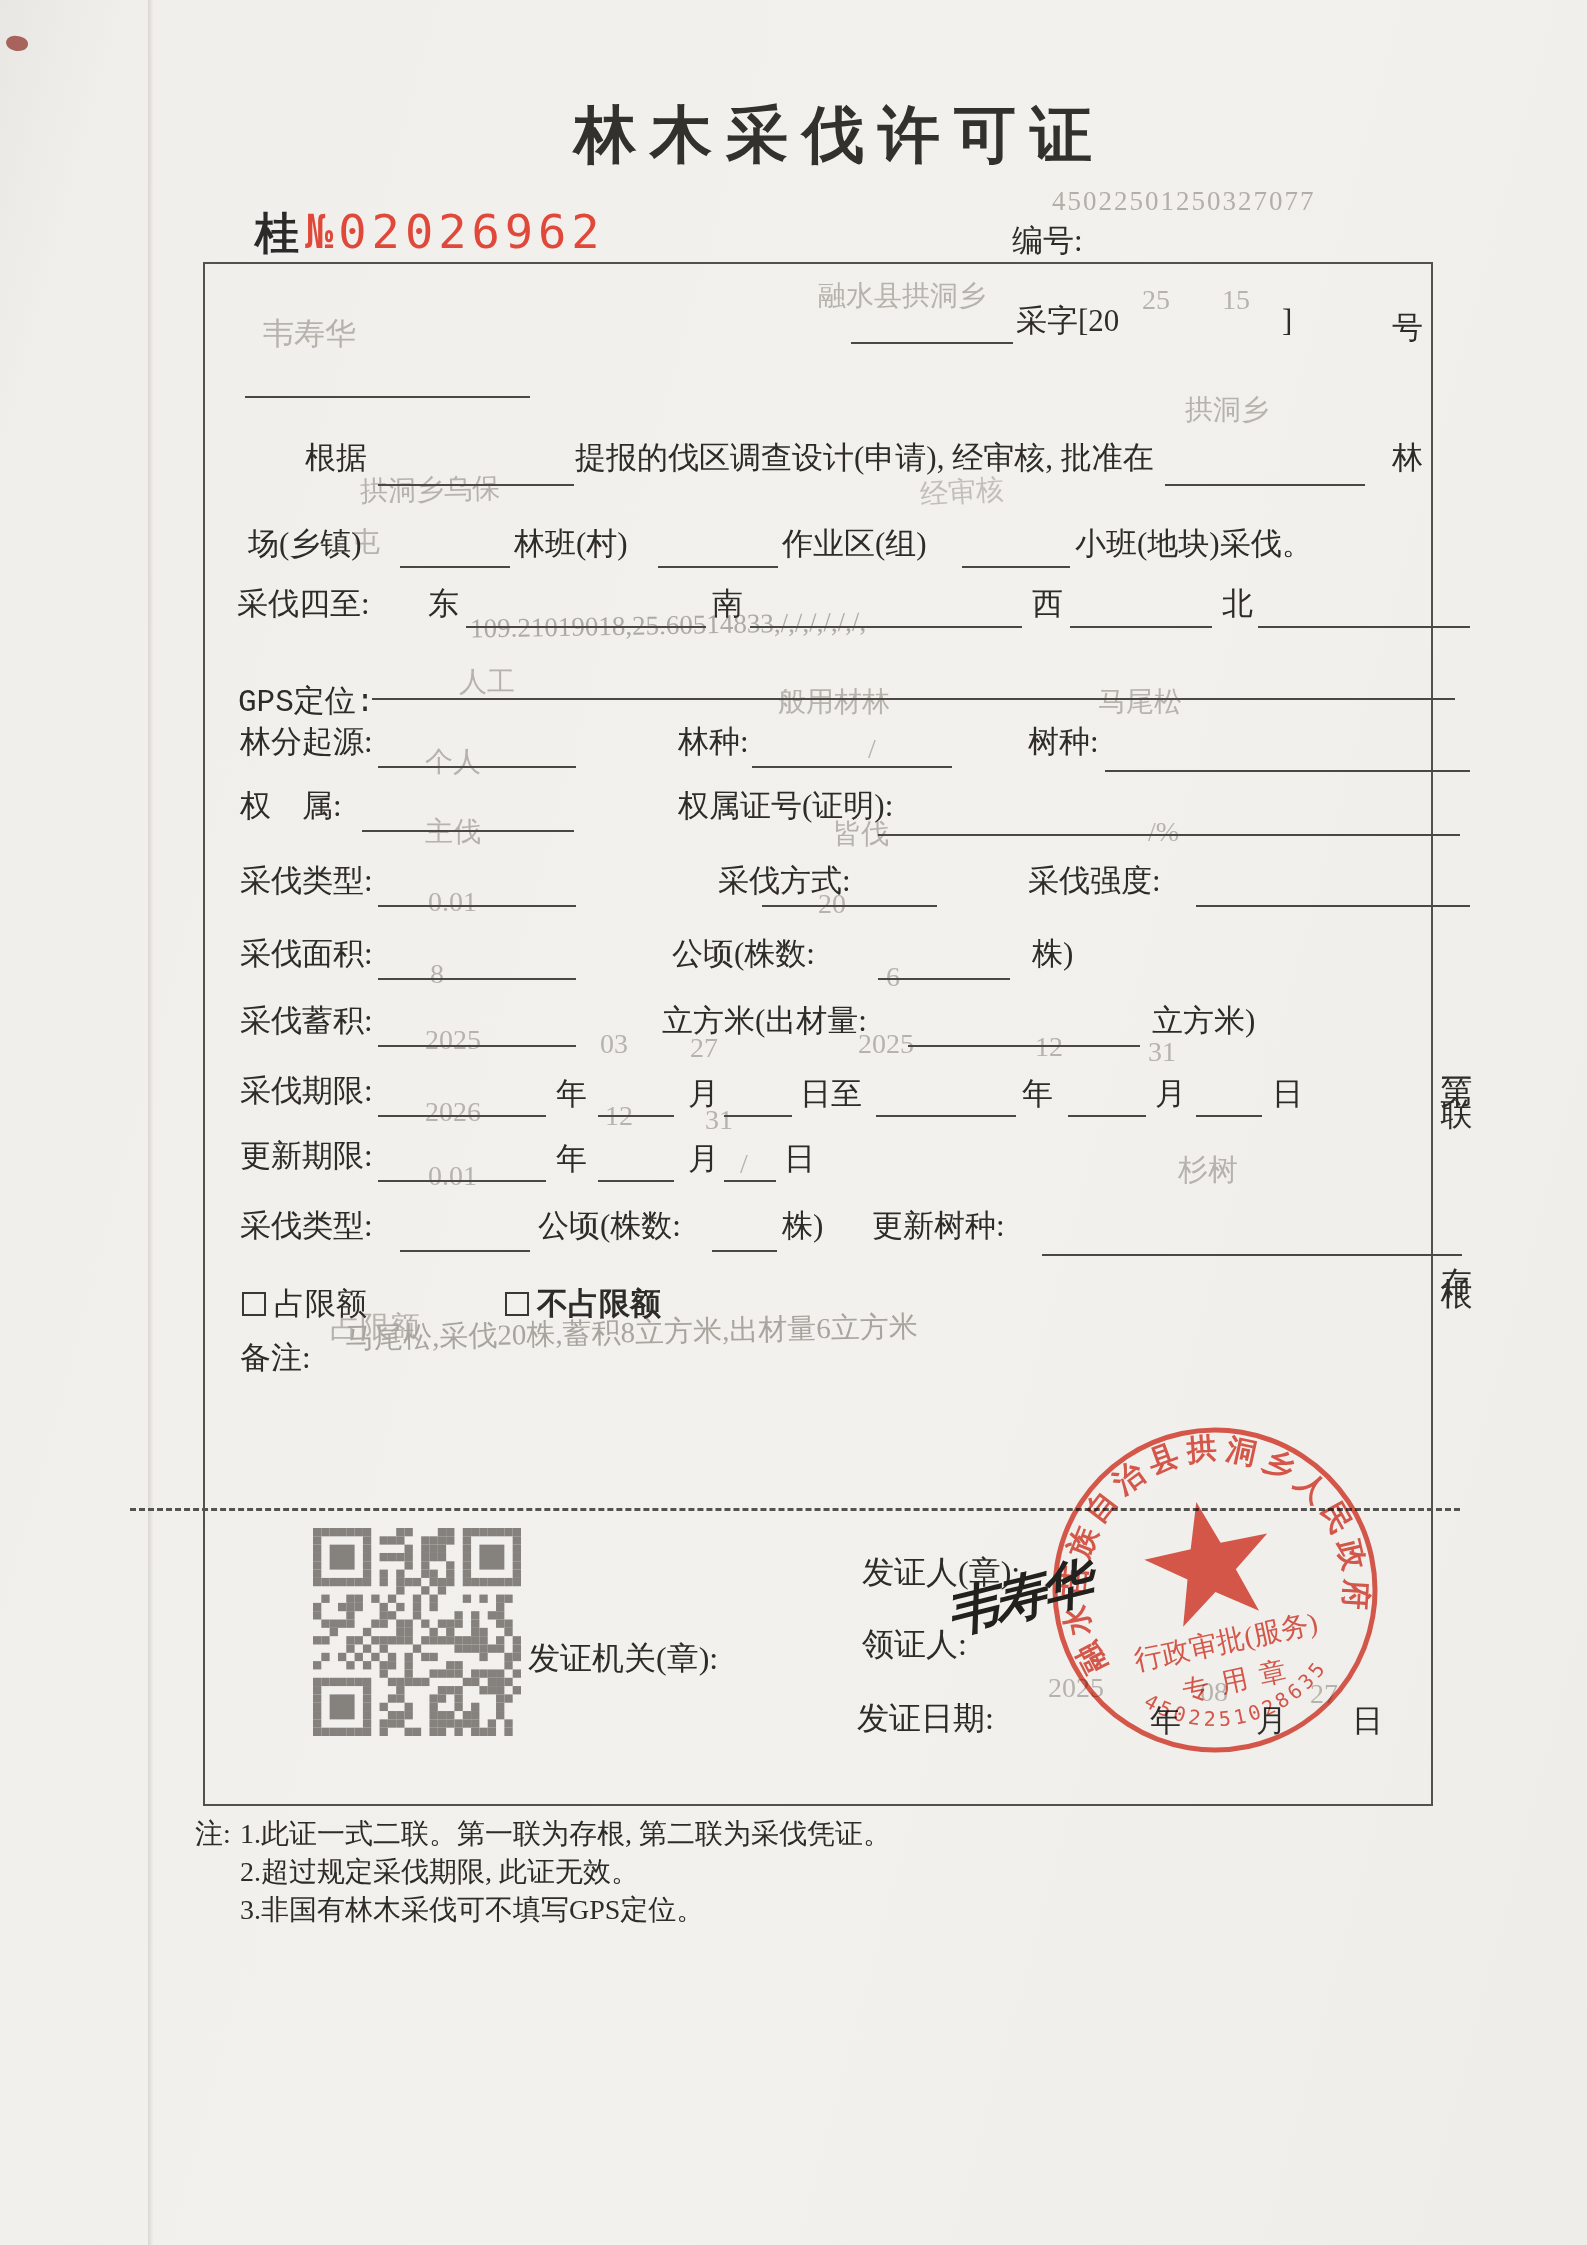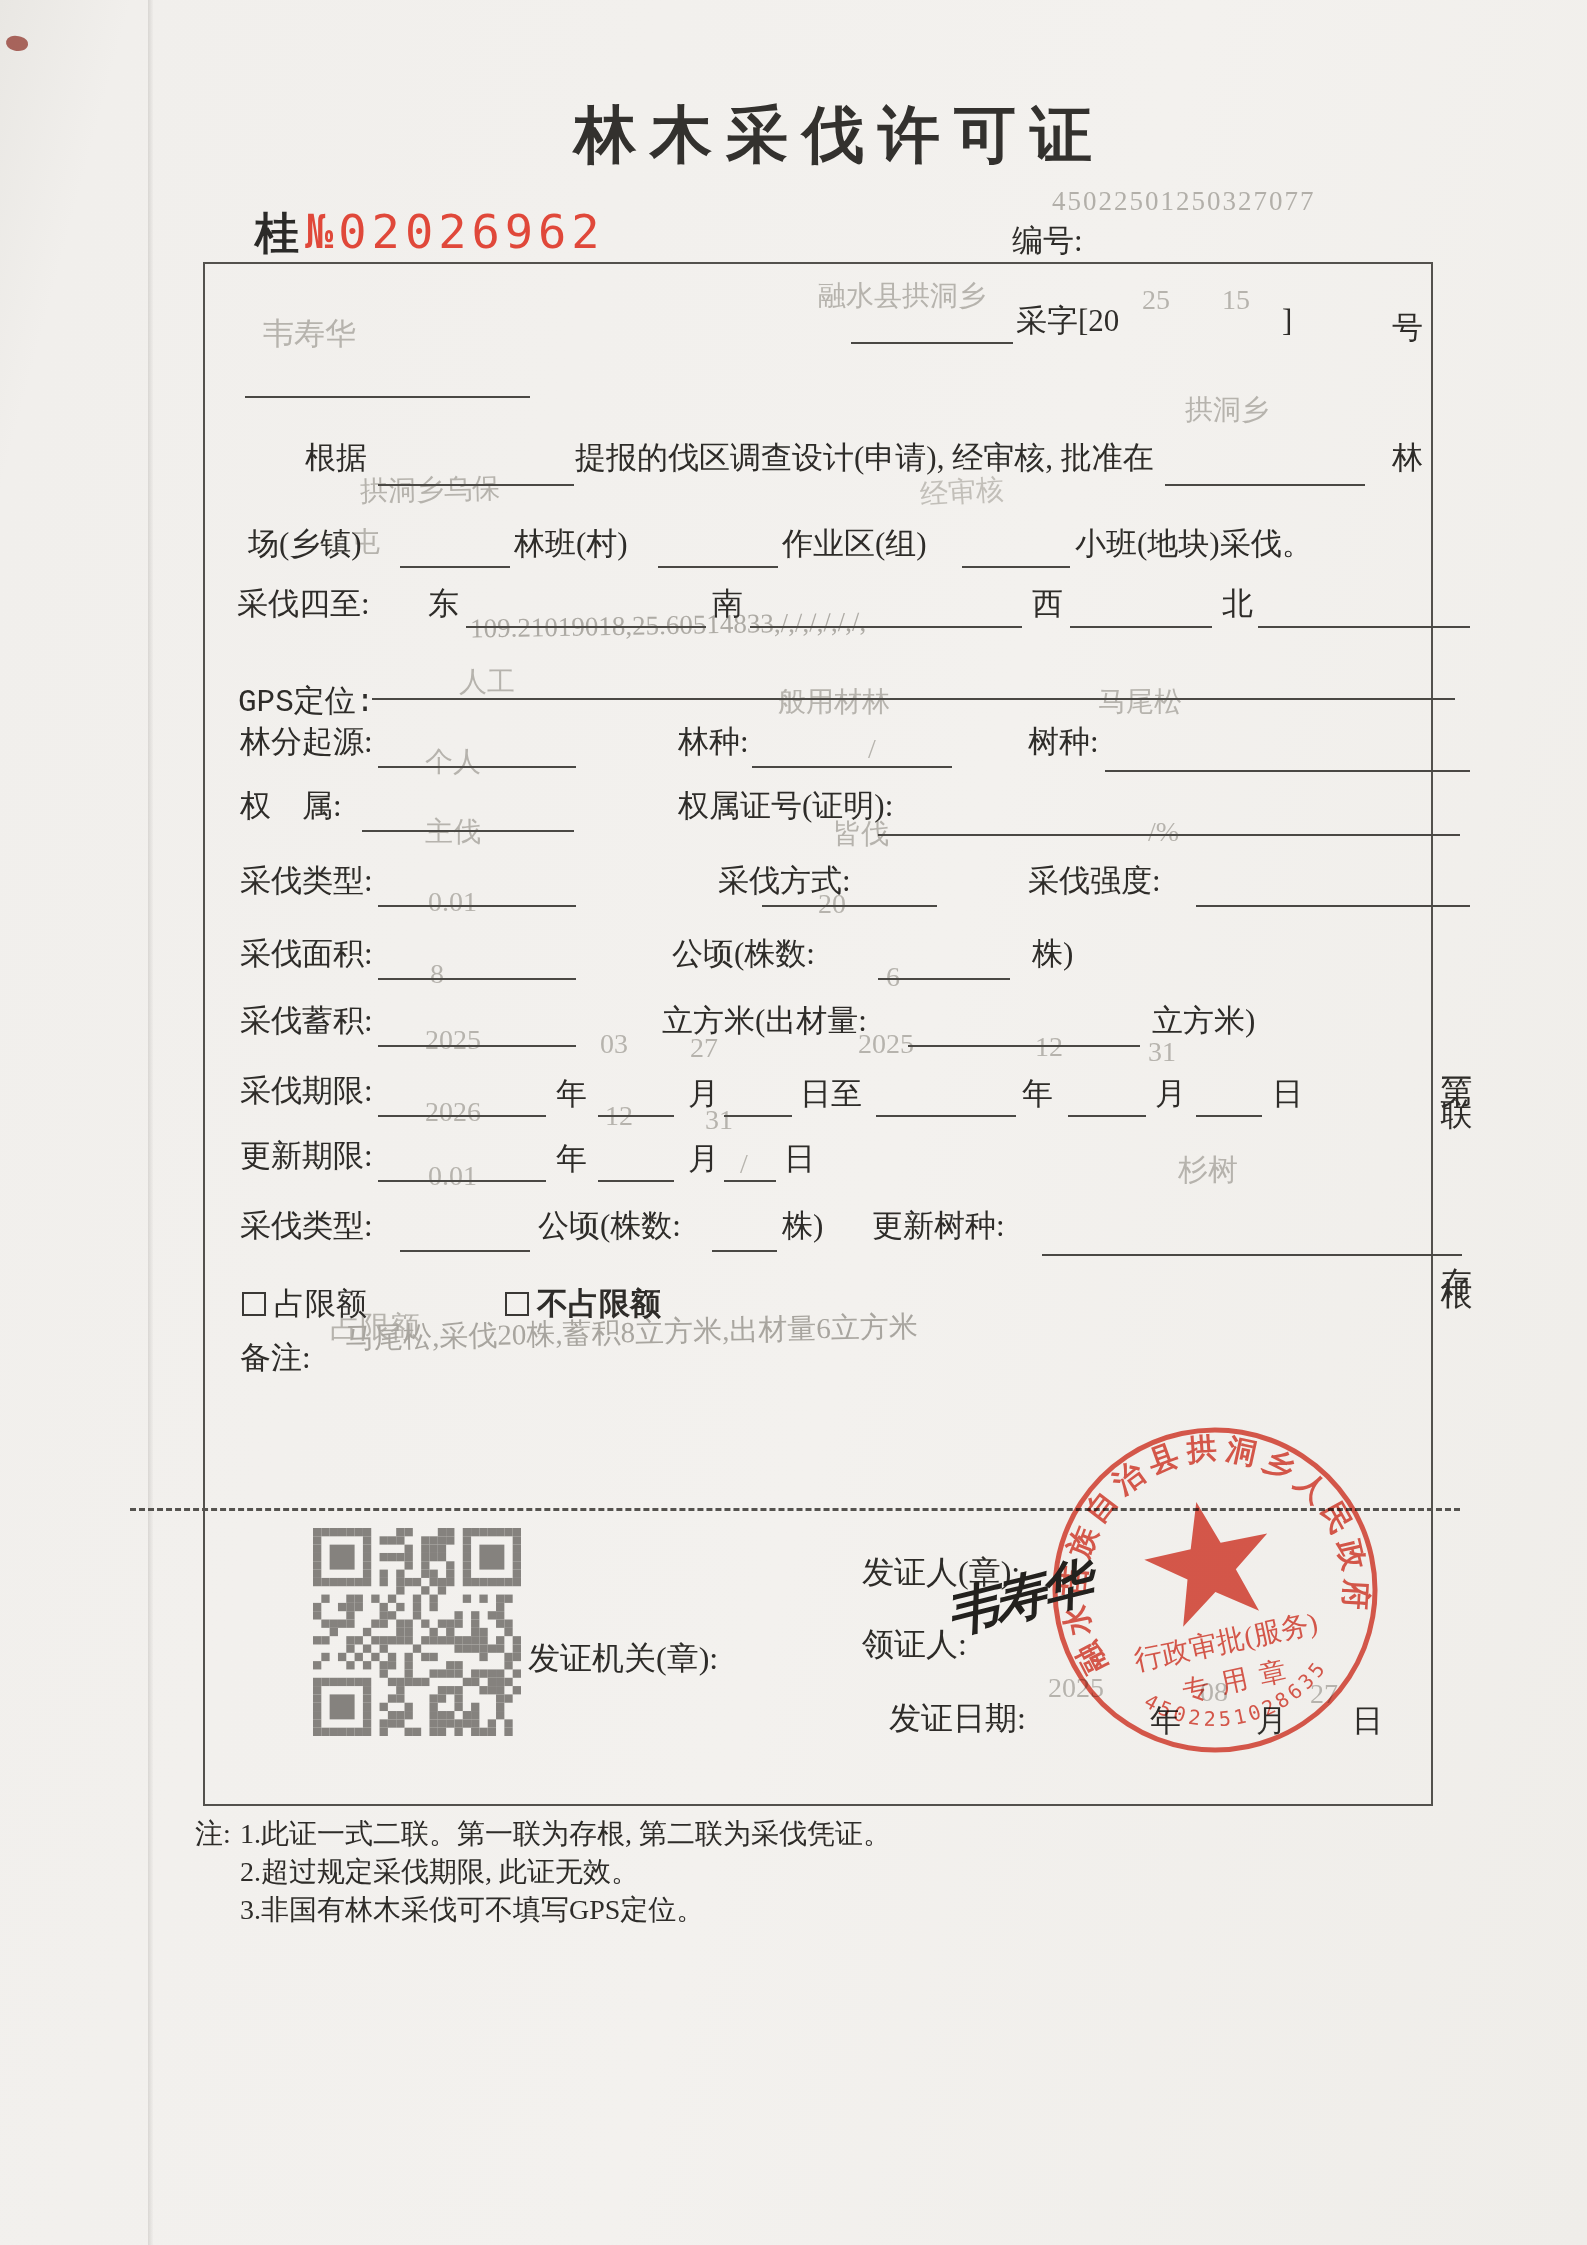--- a/index.html
+++ b/index.html
@@ -188,21 +188,21 @@
     <span class="cb" style="left:505px;top:1292px;"></span>
     <span class="t" style="left:537px;top:1288px;font-weight:bold;">不占限额</span>
 
     <span class="t" style="left:240px;top:1342px;">备注:</span>
 
     <span class="dash" style="left:130px;top:1508px;width:1330px;"></span>
 
     <span class="t" style="left:528px;top:1630px;font-size:32px;margin-top:12px;">发证机关(章):</span>
     <span class="t" style="left:862px;top:1556px;font-size:32px;">发证人(章):</span>
     <span class="t" style="left:862px;top:1628px;font-size:32px;">领证人:</span>
-    <span class="t" style="left:857px;top:1702px;font-size:32px;margin-left:32px;">发证日期:</span>
+    <span class="t" style="left:857px;top:1702px;font-size:32px;">发证日期:</span>
     <span class="t" style="left:1150px;top:1705px;">年</span>
     <span class="t" style="left:1256px;top:1705px;">月</span>
     <span class="t" style="left:1352px;top:1705px;">日</span>
 
     <span class="t vert" style="left:1441px;top:1052px;">第一联</span>
     <span class="t vert" style="left:1441px;top:1242px;">存根</span>
 
     <span class="t" style="left:195px;top:1820px;font-size:28px;">注:</span>
     <span class="t" style="left:240px;top:1820px;font-size:28px;">1.此证一式二联。第一联为存根, 第二联为采伐凭证。</span>
     <span class="t" style="left:240px;top:1858px;font-size:28px;">2.超过规定采伐期限, 此证无效。</span>

